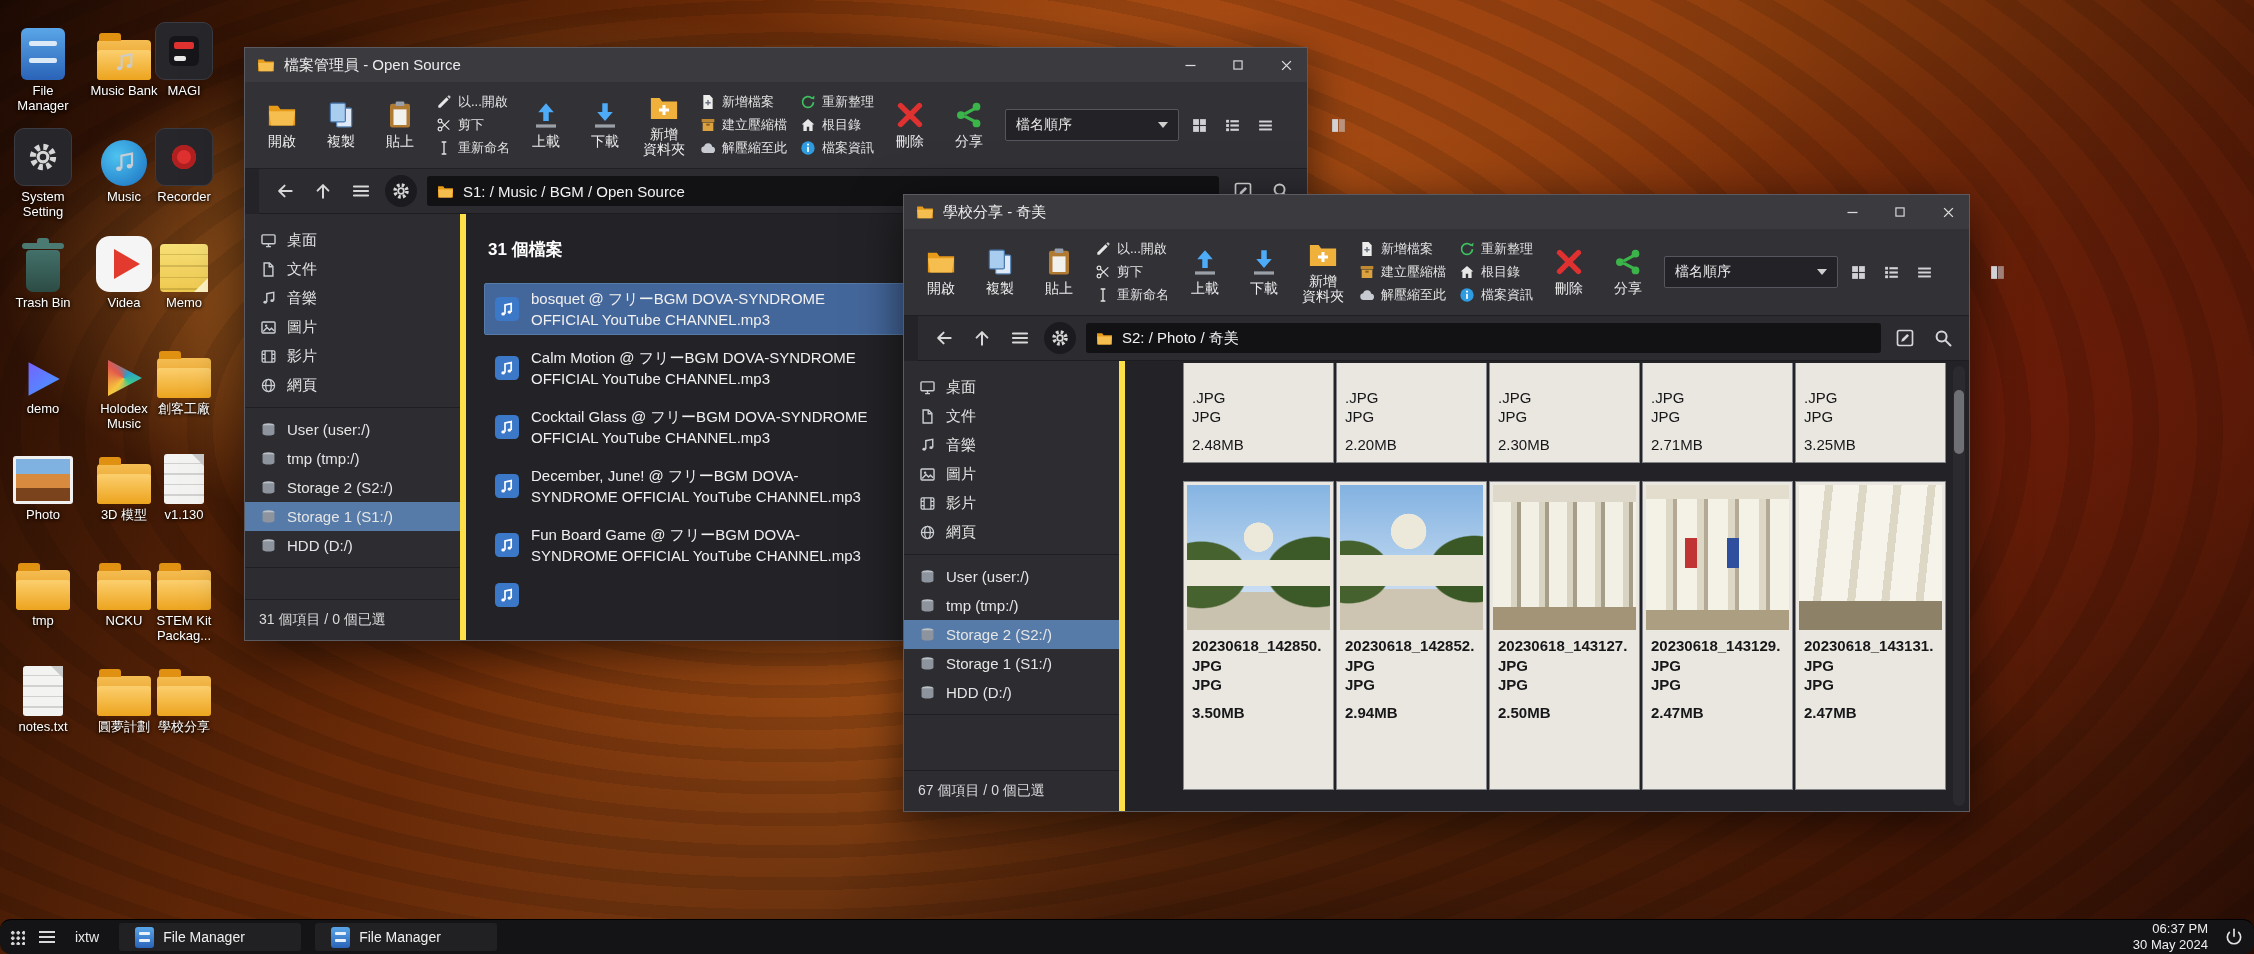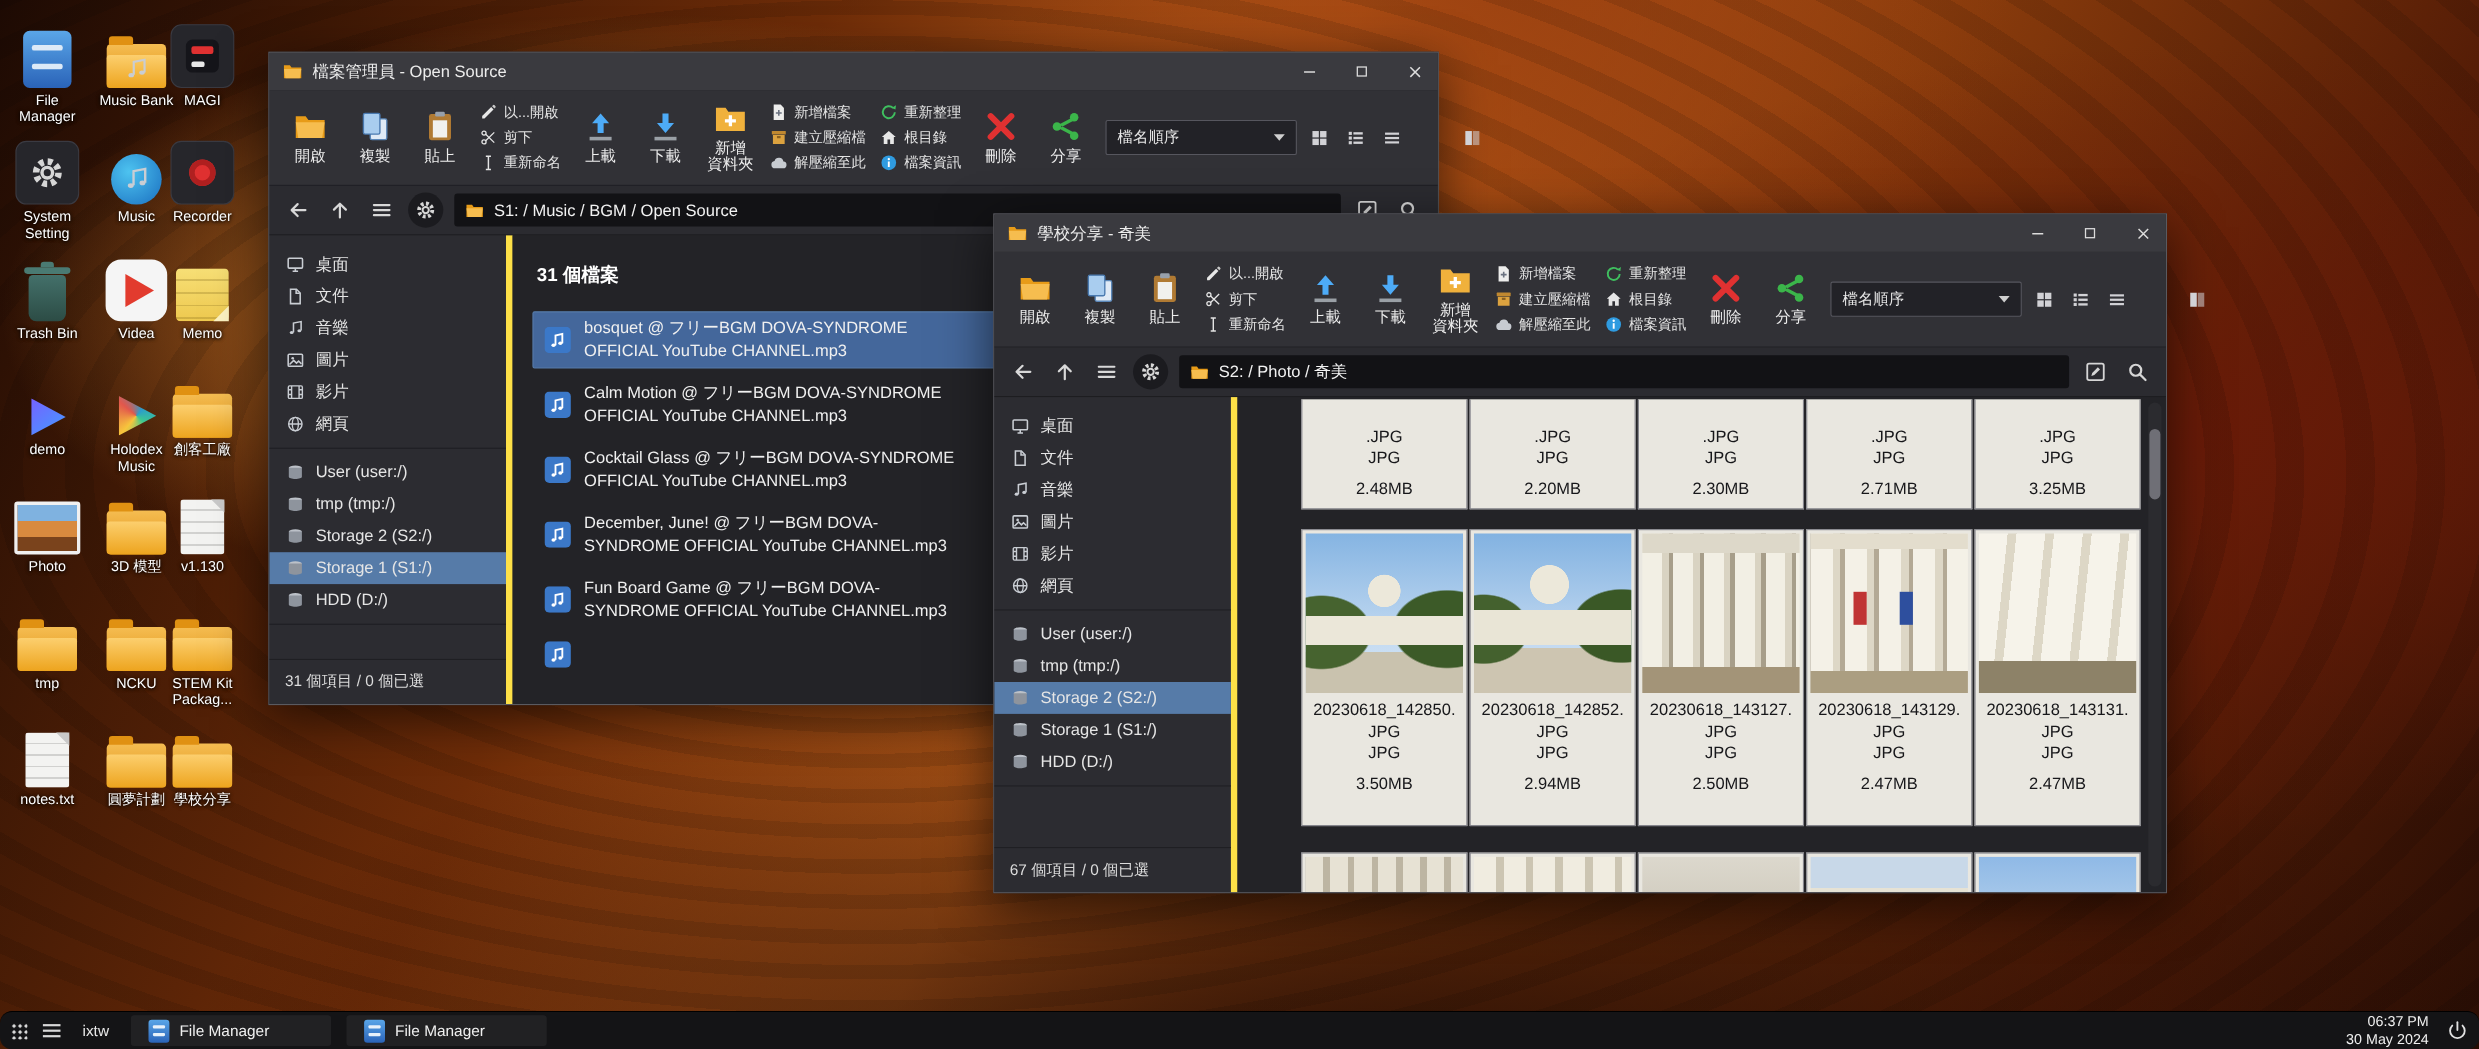--- a/index.html
+++ b/index.html
@@ -63,21 +63,21 @@
   .tstack{display:flex;flex-direction:column;justify-content:center;gap:5px;}
   .trow{display:flex;align-items:center;gap:6px;color:#e3e3e3;font-size:13px;cursor:pointer;white-space:nowrap;}
   .sico{width:16px;height:16px;flex:none;}
   .sortgroup{margin-left:auto;margin-right:88px;display:flex;flex-direction:row;gap:8px;}
   .sortdd{width:152px;height:30px;background:#222227;border:1px solid #56565e;border-radius:2px;display:flex;align-items:center;
     justify-content:space-between;padding:0 10px;color:#e8e8e8;font-size:14px;cursor:pointer;}
   .caret{width:0;height:0;border-left:5px solid transparent;border-right:5px solid transparent;border-top:6px solid #cfcfcf;}
   .viewrow{display:flex;align-items:center;gap:16px;padding-left:4px;}
   .vic{width:17px;height:17px;cursor:pointer;}
   .vspacer{width:24px;}
-  .addrbar{height:44px;background:#2b2b30;display:flex;align-items:center;gap:10px;padding:0 12px;flex:none;border-bottom:1px solid #1d1d20;}
+  .addrbar{height:44px;background:#2b2b30;display:flex;align-items:center;gap:10px;padding:0 12px;flex:none;border-bottom:1px solid #1d1d20;margin-left:14px;}
   .navbtn{width:28px;height:28px;background:none;border:none;padding:4px;display:flex;align-items:center;justify-content:center;cursor:pointer;}
   .navbtn svg{width:20px;height:20px;}
   .gearbtn{background:#1b1b1f;border-radius:50%;width:32px;height:32px;}
   .pathbox{flex:1;height:30px;background:#121215;border-radius:3px;display:flex;align-items:center;gap:9px;padding:0 10px;cursor:text;}
   .pathbox svg{width:17px;height:17px;flex:none;}
   .pathtext{color:#f2f2f2;font-size:15px;white-space:nowrap;}
   .wbody{flex:1;display:flex;min-height:0;}
   .sidebar{width:215px;flex:none;background:#2c2c31;border-right:6px solid #fde047;display:flex;flex-direction:column;padding-top:12px;}
   .side-item{height:29px;display:flex;align-items:center;gap:10px;padding:0 15px;color:#e5e5e5;font-size:15px;cursor:pointer;white-space:nowrap;}
   .side-item svg{width:17px;height:17px;flex:none;}
@@ -86,26 +86,26 @@
   .side-status{margin-top:auto;border-top:1px solid #1f1f23;padding:11px 14px;color:#dcdcdc;font-size:14px;white-space:nowrap;}
   
   .main1{flex:1;background:#232327;padding:24px 0 0 18px;min-width:0;overflow:hidden;}
   .files-header{font-size:17px;font-weight:bold;color:#fff;margin:0 0 22px 4px;}
   .file-row{width:640px;display:flex;align-items:center;gap:12px;padding:4px 10px;margin-bottom:7px;border:1px solid transparent;border-radius:2px;cursor:pointer;}
   .file-row.selected{background:#44679b;border-color:#567ba8;}
   .fico{width:24px;height:24px;flex:none;}
   .fname{width:350px;color:#f0f0f0;font-size:15px;line-height:1.4;overflow-wrap:anywhere;}
   
   .main2{flex:1;background:#232327;position:relative;padding:2px 0 0 58px;overflow:hidden;min-width:0;}
-  .prow{display:flex;gap:2px;text-align:center;}
+  .prow{display:flex;gap:2px;}
   .prow.r1{margin-bottom:18px;}
   .prow.r2{margin-bottom:24px;}
   .card{width:151px;background:#e9e7e0;border:1px solid #85858c;box-sizing:border-box;flex:none;cursor:pointer;}
   .card-top{height:100px;display:flex;flex-direction:column;justify-content:flex-end;border-top:none;}
-  .card-full{height:270px;}
+  .card-full{height:309px;font-weight:bold;}
   .card-bottom{height:64px;border-bottom:none;overflow:hidden;}
   .thumb{height:145px;margin:3px 3px 0 3px;}
   .thumbb{height:52px;margin:3px 3px 0 3px;}
   .meta{padding:6px 8px 8px 8px;color:#17171a;font-size:15px;line-height:1.3;}
   .pname{overflow-wrap:anywhere;}
   .psize{margin-top:8px;}
   .t1{background:radial-gradient(circle 15px at 50% 36%, #ece8da 97%, rgba(0,0,0,0)),
       linear-gradient(rgba(0,0,0,0) 0 52%, #ebe7d9 52% 70%, rgba(0,0,0,0) 70%),
       radial-gradient(46px 34px at 10% 62%, #46632f 96%, rgba(0,0,0,0)),
       radial-gradient(50px 36px at 90% 60%, #3c5a28 96%, rgba(0,0,0,0)),

